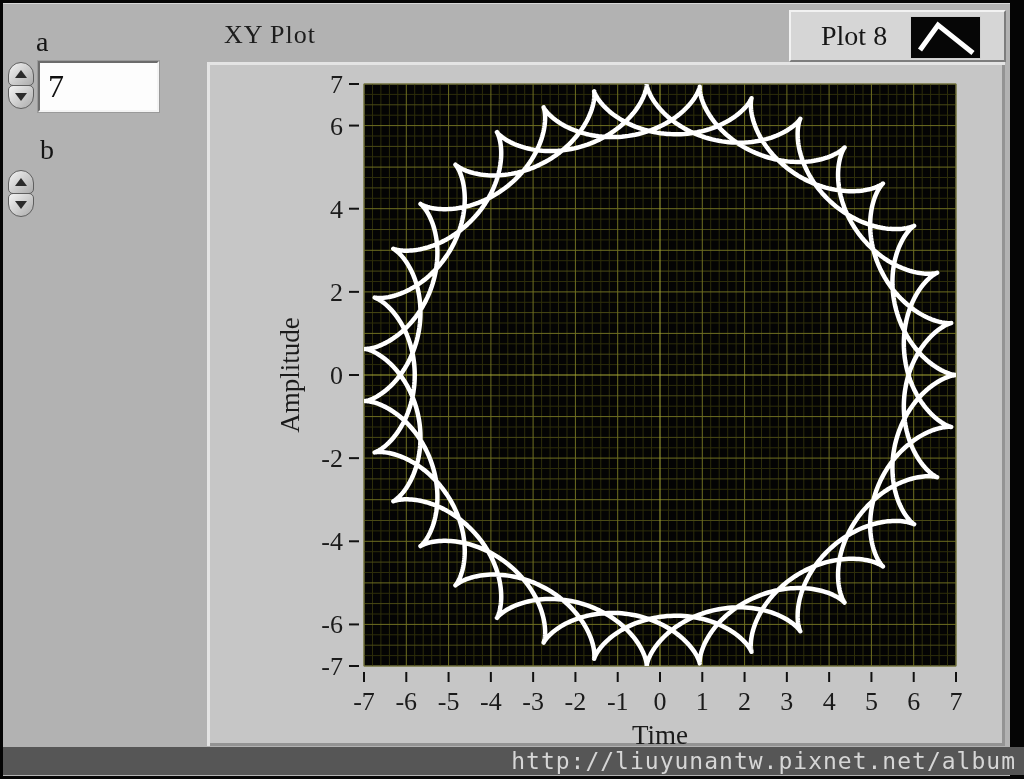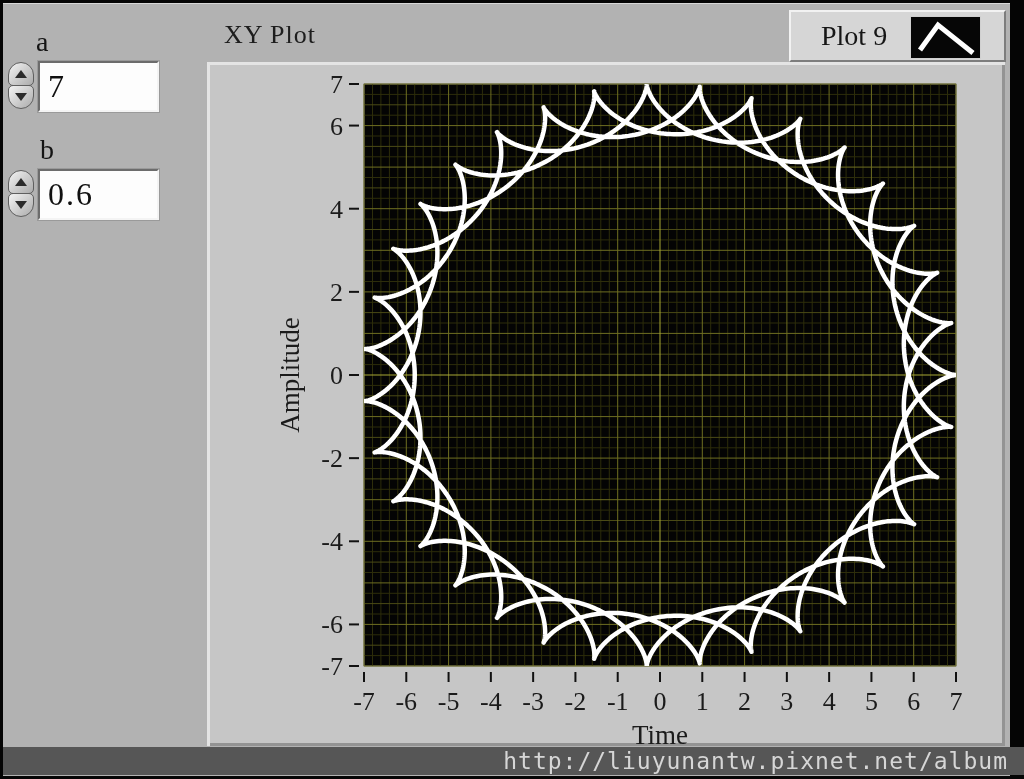--- a/index.html
+++ b/index.html
@@ -40,21 +40,21 @@
        border-top:2px solid #f2f2f2;border-left:2px solid #f2f2f2;
        border-bottom:2px solid #7d7d7d;border-right:2px solid #7d7d7d;cursor:pointer;}
   .legend-label{position:absolute;left:30px;top:0;height:48px;line-height:48px;
        font-size:28px;color:#161616;}
   .legend-icon{position:absolute;left:119px;top:4px;width:69px;height:41px;
        background:#060606;border:1px solid #d0d0d0;box-sizing:content-box;}
   
   .wm-bar{position:absolute;left:3px;right:0;bottom:4px;height:28px;
        background:#565656;text-align:right;}
   .wm-text{font-family:"DejaVu Sans Mono",monospace;font-size:23px;color:#d6d6d6;
-       line-height:29px;padding-right:16px;letter-spacing:1px;}
+       line-height:29px;padding-right:8px;letter-spacing:1px;}
 </style>
 </head>
 <body>
 
 <div class="win">
   <div class="panel-bg"></div>
 
   <div class="ctl-label" style="left:36px;top:26px;">a</div>
   <div class="spinner" style="left:8px;top:62px;">
     <div class="spin-btn spin-up">
@@ -70,28 +70,25 @@
 
   <div class="ctl-label" style="left:40px;top:134px;">b</div>
   <div class="spinner" style="left:8px;top:170px;">
     <div class="spin-btn spin-up">
       <span class="tri tri-up"></span>
       </div>
     <div class="spin-btn spin-down">
       <span class="tri tri-down"></span>
       </div>
   </div>
-  <div class="num-field" style="left:38px;top:169px;">
-    <div class="num-value">0.6</div>
-  </div>
 
   <div class="graph-title">XY Plot</div>
 
   <div class="legend">
-    <div class="legend-label">Plot 9</div>
+    <div class="legend-label">Plot 8</div>
     <div class="legend-icon">
       <svg width="69" height="41" viewBox="0 0 69 41">
         <polyline points="9,33 27,8 62,36" fill="none" stroke="#ffffff" stroke-width="5"></polyline>
       </svg>
     </div>
   </div>
 
   <div class="graph-panel">
     <svg id="plot-svg" width="798" height="684" viewBox="0 0 798 684">
         <defs>

